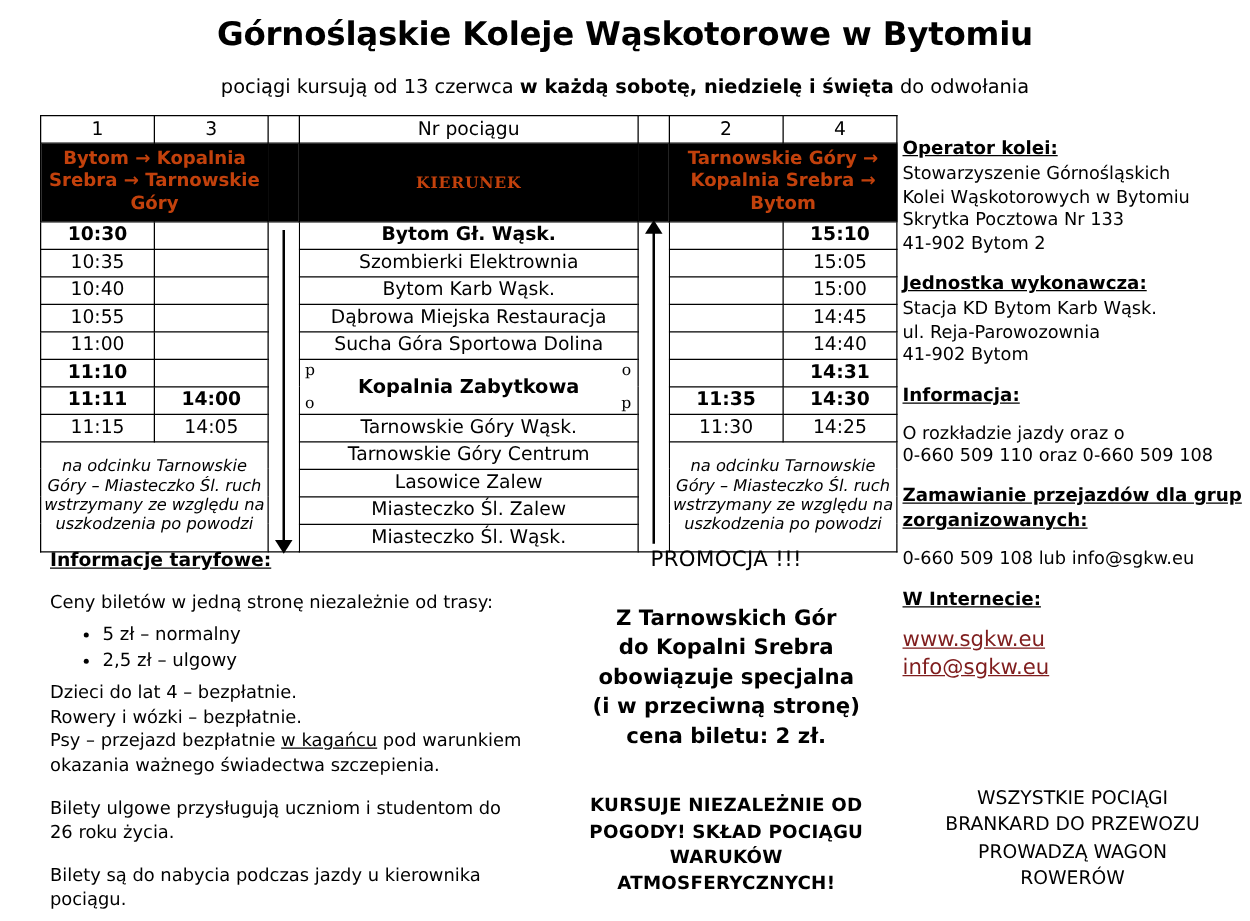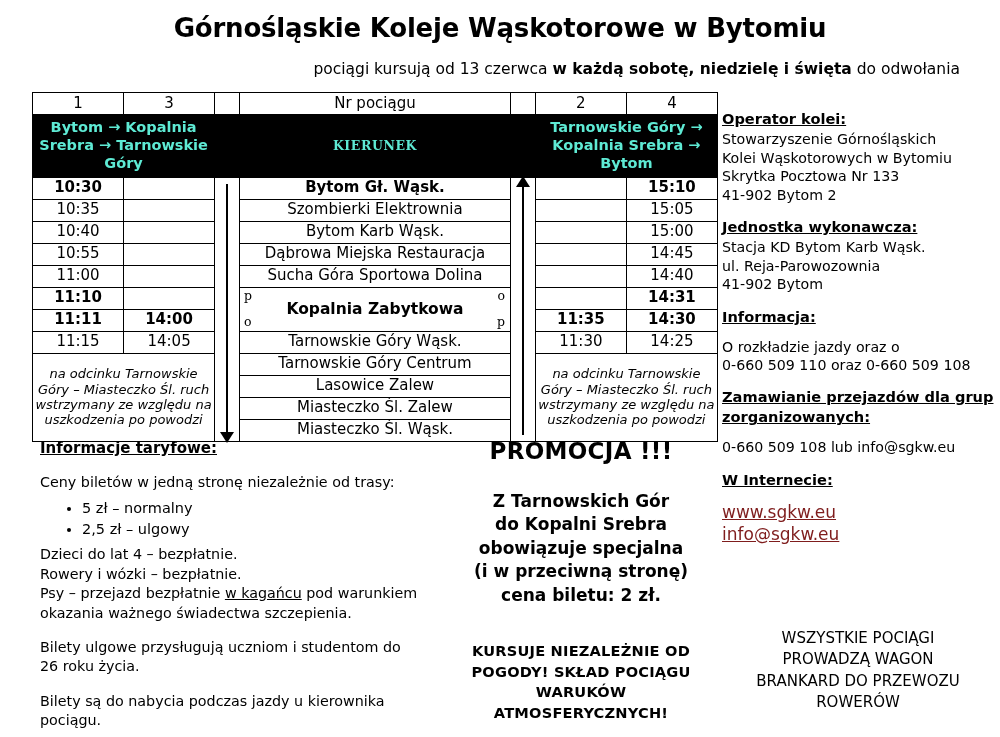--- a/index.html
+++ b/index.html
@@ -20,21 +20,21 @@
   .page-title {
     text-align: center;
     font-size: 26px;
     font-weight: bold;
     letter-spacing: -0.2px;
     margin: 14px 0 0 0;
     padding: 0 40px;
     line-height: 1.15;
   }
   .page-subtitle {
-    text-align: right;
+    text-align: center;
     font-size: 15.5px;
     margin: 16px 0 0 0;
     padding: 0 40px;
     line-height: 1.2;
   }
   .page-subtitle .b { font-weight: bold; }
 
   
   .content {
     position: relative;
@@ -71,21 +71,21 @@
     font-size: 15px;
     height: 22px;
     font-weight: normal;
   }
   td.nocell {
     border: none;
     background: #ffffff;
   }
   tr.dir-row td {
     background: #000000;
-    color: #5eead4;
+    color: #c2410c;
     font-weight: bold;
     font-size: 14.5px;
     line-height: 1.22;
     padding: 4px 2px;
   }
   tr.dir-row td.dir-kierunek {
     font-size: 12.5px;
     letter-spacing: 0.6px;
     font-family: "DejaVu Serif", "Liberation Serif", serif;
     font-weight: bold;
@@ -222,22 +222,22 @@
   .u { text-decoration: underline; }
 
   .promo {
     position: absolute;
     left: 452px;
     top: 0;
     width: 258px;
     text-align: center;
   }
   .promo-title {
-    font-weight: bold;
-    font-size: 23px;
+    font-weight: normal;
+    font-size: 17px;
     letter-spacing: 0.3px;
   }
   .promo-body {
     font-weight: bold;
     font-size: 17px;
     line-height: 1.38;
     margin-top: 26px;
   }
   .promo-weather {
     font-weight: bold;
@@ -470,18 +470,18 @@
     <div class="promo-weather">
       <div>KURSUJE NIEZALEŻNIE OD</div>
       <div>POGODY! SKŁAD POCIĄGU</div>
       <div>WARUKÓW</div>
       <div>ATMOSFERYCZNYCH!</div>
     </div>
   </div>
 
   <div class="bikes" style="top:190px;">
     <div>WSZYSTKIE POCIĄGI</div>
+    <div>BRANKARD DO PRZEWOZU</div>
     <div>PROWADZĄ WAGON</div>
-    <div>BRANKARD DO PRZEWOZU</div>
     <div>ROWERÓW</div>
   </div>
 
 </div>
 
 </body></html>

